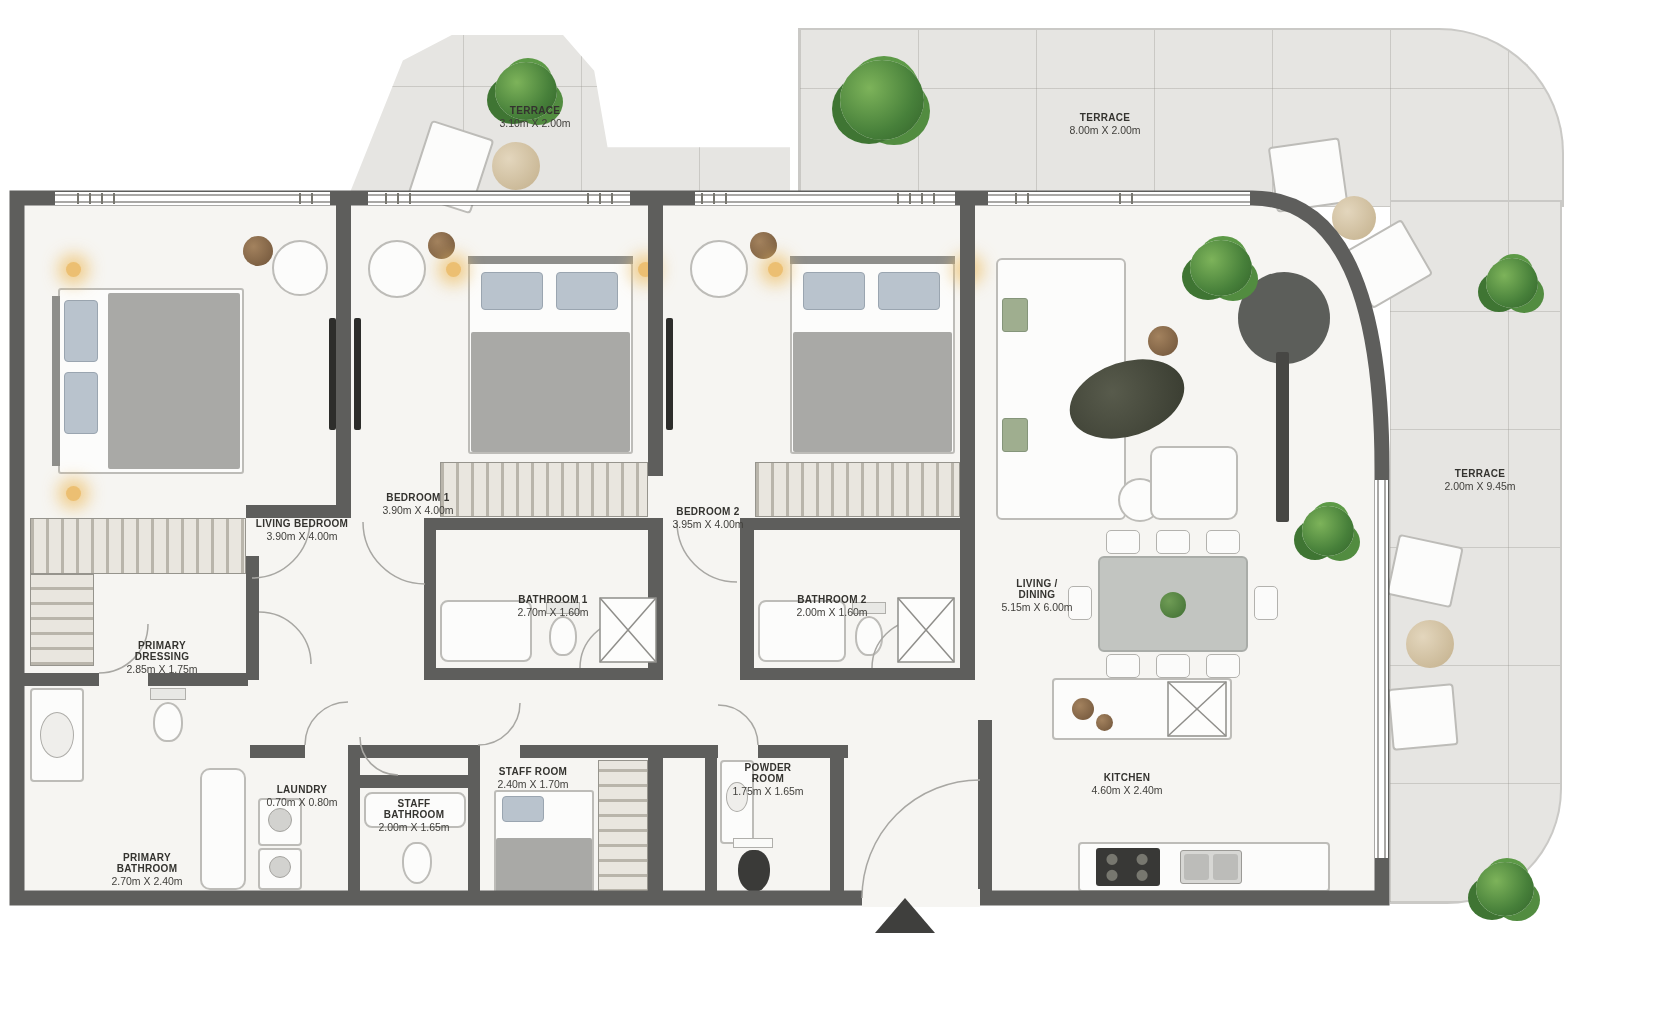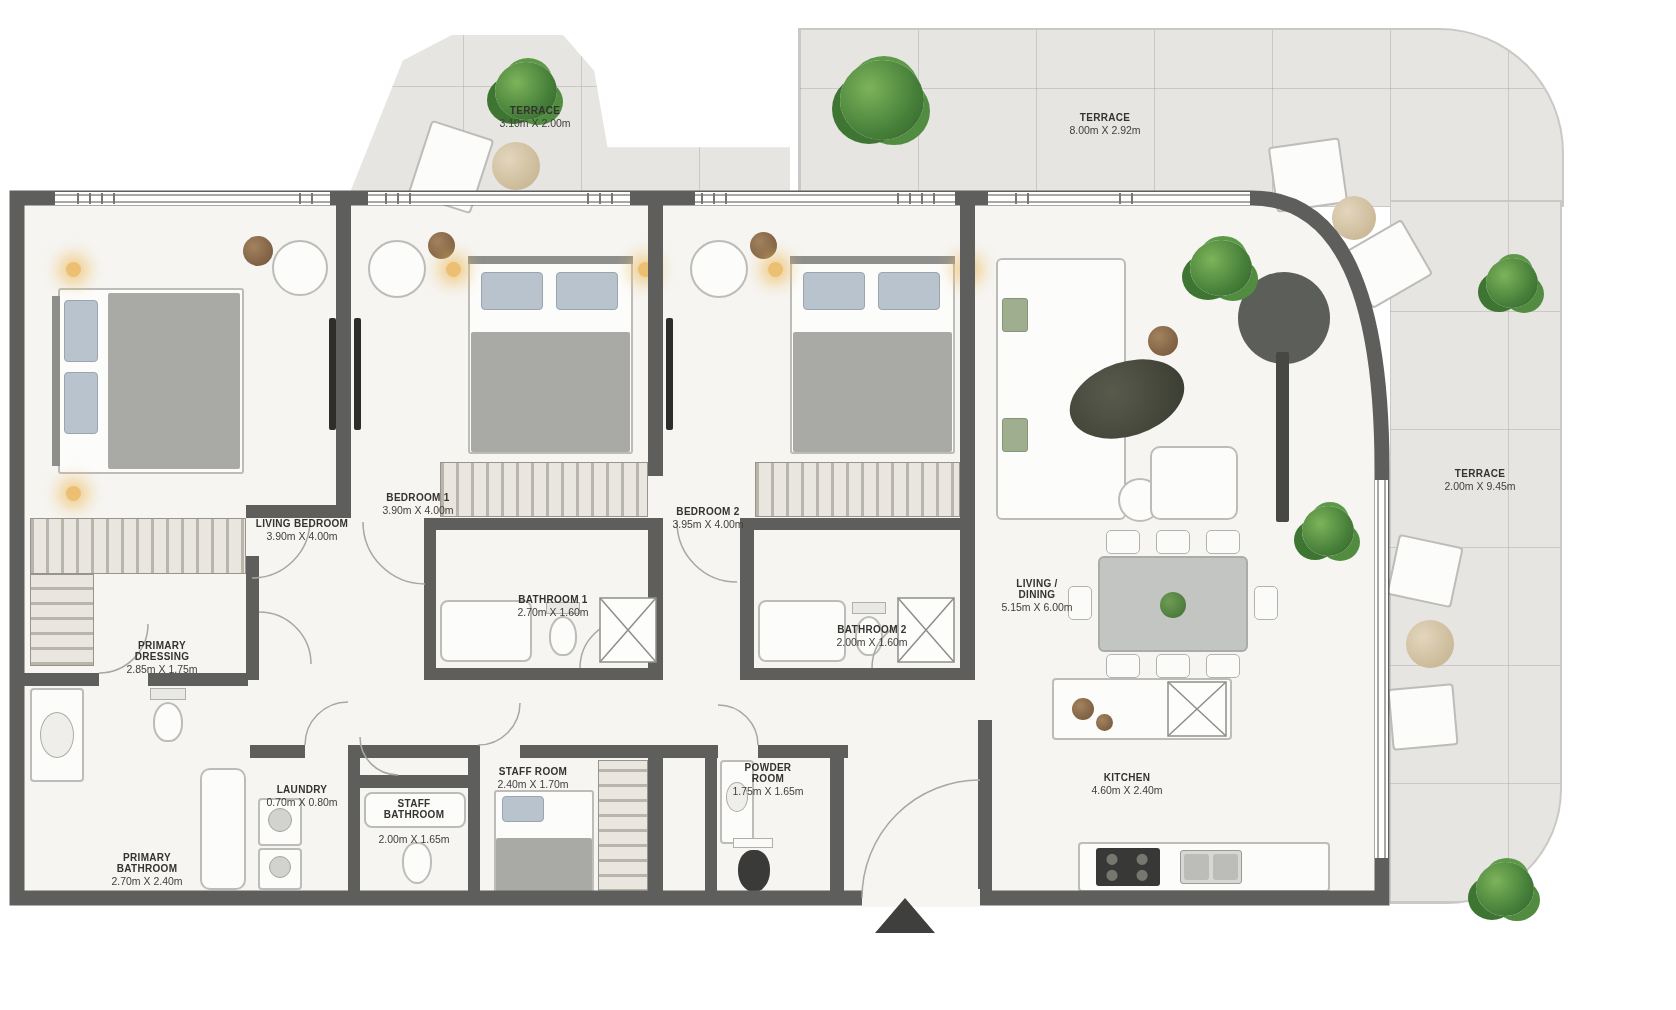--- a/index.html
+++ b/index.html
@@ -281,21 +281,21 @@
 
     <polygon points="875,933 935,933 905,898" fill="#3f3f3d"></polygon>
   </svg>
 
   <div class="label" style="left:450px;top:105px;width:170px;">
     <div class="lname">TERRACE</div>
     <div class="ldims">3.10m X 2.00m</div>
   </div>
   <div class="label" style="left:1010px;top:112px;width:190px;">
     <div class="lname">TERRACE</div>
-    <div class="ldims">8.00m X 2.92m</div>
+    <div class="ldims">8.00m X 2.00m</div>
   </div>
   <div class="label" style="left:1400px;top:468px;width:160px;">
     <div class="lname">TERRACE</div>
     <div class="ldims">2.00m X 9.45m</div>
   </div>
   <div class="label" style="left:252px;top:518px;width:100px;">
     <div class="lname">LIVING BEDROOM</div>
     <div class="ldims">3.90m X 4.00m</div>
   </div>
   <div class="label" style="left:358px;top:492px;width:120px;">
@@ -303,37 +303,37 @@
     <div class="ldims">3.90m X 4.00m</div>
   </div>
   <div class="label" style="left:648px;top:506px;width:120px;">
     <div class="lname">BEDROOM 2</div>
     <div class="ldims">3.95m X 4.00m</div>
   </div>
   <div class="label" style="left:473px;top:594px;width:160px;">
     <div class="lname">BATHROOM 1</div>
     <div class="ldims">2.70m X 1.60m</div>
   </div>
-  <div class="label" style="left:792px;top:594px;width:160px;margin-top:30px;">
+  <div class="label" style="left:752px;top:594px;width:160px;">
     <div class="lname">BATHROOM 2</div>
     <div class="ldims">2.00m X 1.60m</div>
   </div>
   <div class="label" style="left:112px;top:640px;width:100px;">
     <div class="lname">PRIMARY DRESSING</div>
     <div class="ldims">2.85m X 1.75m</div>
   </div>
   <div class="label" style="left:92px;top:852px;width:110px;">
     <div class="lname">PRIMARY BATHROOM</div>
     <div class="ldims">2.70m X 2.40m</div>
   </div>
   <div class="label" style="left:252px;top:784px;width:100px;">
     <div class="lname">LAUNDRY</div>
     <div class="ldims">0.70m X 0.80m</div>
   </div>
-  <div class="label" style="left:366px;top:798px;width:96px;gap:12px;">
+  <div class="label" style="left:366px;top:798px;width:96px;">
     <div class="lname">STAFF BATHROOM</div>
     <div class="ldims">2.00m X 1.65m</div>
   </div>
   <div class="label" style="left:498px;top:766px;width:70px;">
     <div class="lname">STAFF ROOM</div>
     <div class="ldims">2.40m X 1.70m</div>
   </div>
   <div class="label" style="left:728px;top:762px;width:80px;">
     <div class="lname">POWDER ROOM</div>
     <div class="ldims">1.75m X 1.65m</div>

